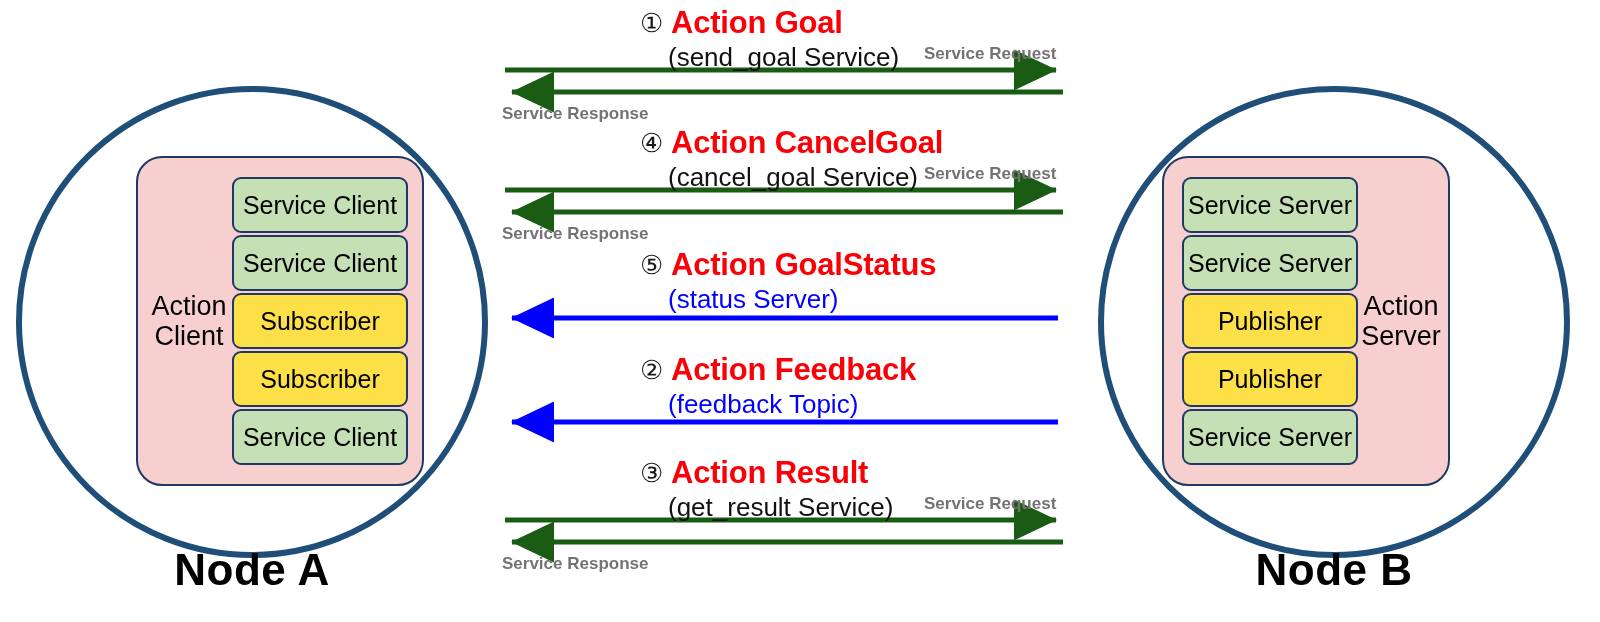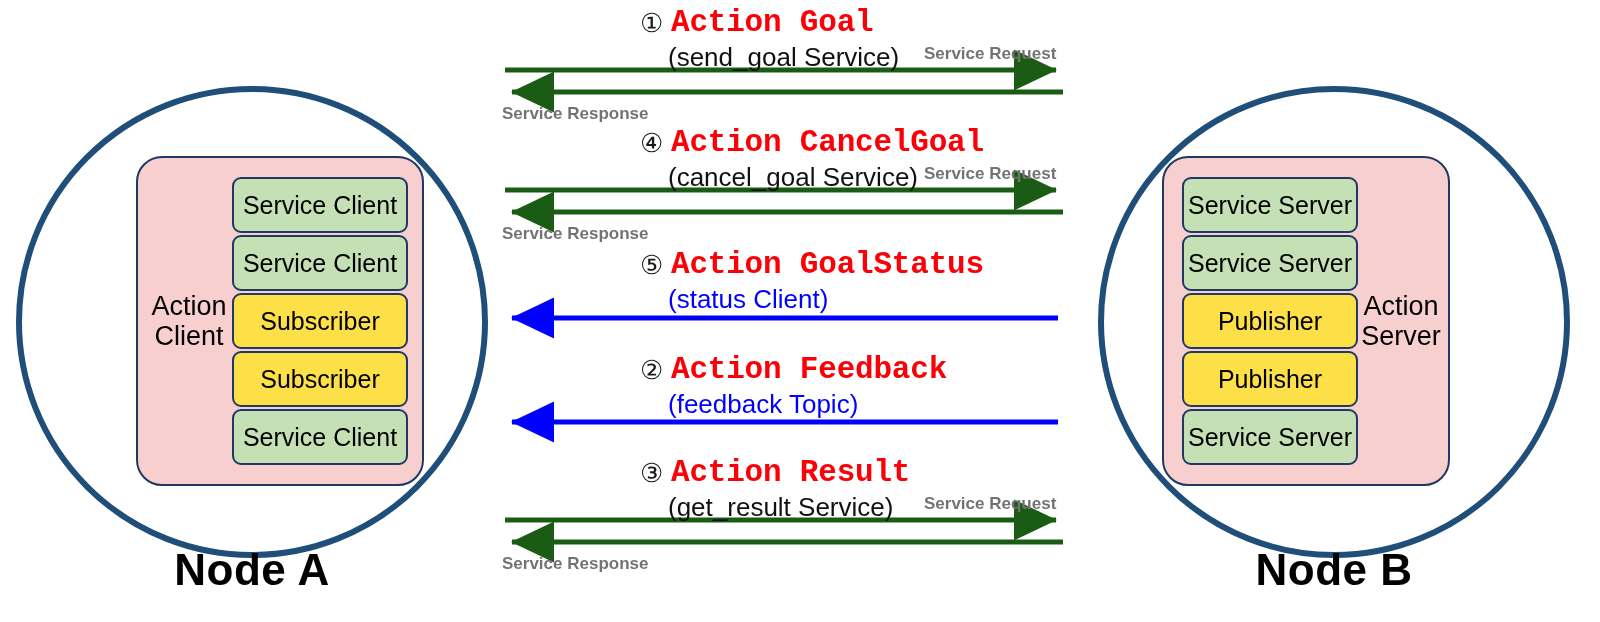--- a/index.html
+++ b/index.html
@@ -96,21 +96,20 @@
     pointer-events: none;
   }
 
   .flow-title {
     position: absolute;
     white-space: nowrap;
     font-size: 31px;
     font-weight: bold;
     color: #fb0007;
     letter-spacing: -0.2px;
-    font-family: Liberation Mono, monospace;
   }
   .flow-num {
     position: absolute;
     font-size: 26px;
     color: #1a1a1a;
     font-weight: normal;
   }
   .flow-sub {
     position: absolute;
     white-space: nowrap;
@@ -218,21 +217,21 @@
   <div class="edge-label" style="left:502px; top:104px;">Service Response</div>
 
   <div class="flow-num" style="left:640px; top:128px;">④</div>
   <div class="flow-title" style="left:671px; top:125px;">Action CancelGoal</div>
   <div class="flow-sub service" style="left:668px; top:162px;">(cancel_goal Service)</div>
   <div class="edge-label" style="left:924px; top:164px;">Service Request</div>
   <div class="edge-label" style="left:502px; top:224px;">Service Response</div>
 
   <div class="flow-num" style="left:640px; top:250px;">⑤</div>
   <div class="flow-title" style="left:671px; top:247px;">Action GoalStatus</div>
-  <div class="flow-sub topic" style="left:668px; top:284px;">(status Client)</div>
+  <div class="flow-sub topic" style="left:668px; top:284px;">(status Server)</div>
 
   <div class="flow-num" style="left:640px; top:355px;">②</div>
   <div class="flow-title" style="left:671px; top:352px;">Action Feedback</div>
   <div class="flow-sub topic" style="left:668px; top:389px;">(feedback Topic)</div>
 
   <div class="flow-num" style="left:640px; top:458px;">③</div>
   <div class="flow-title" style="left:671px; top:455px;">Action Result</div>
   <div class="flow-sub service" style="left:668px; top:492px;">(get_result Service)</div>
   <div class="edge-label" style="left:924px; top:494px;">Service Request</div>
   <div class="edge-label" style="left:502px; top:554px;">Service Response</div>

